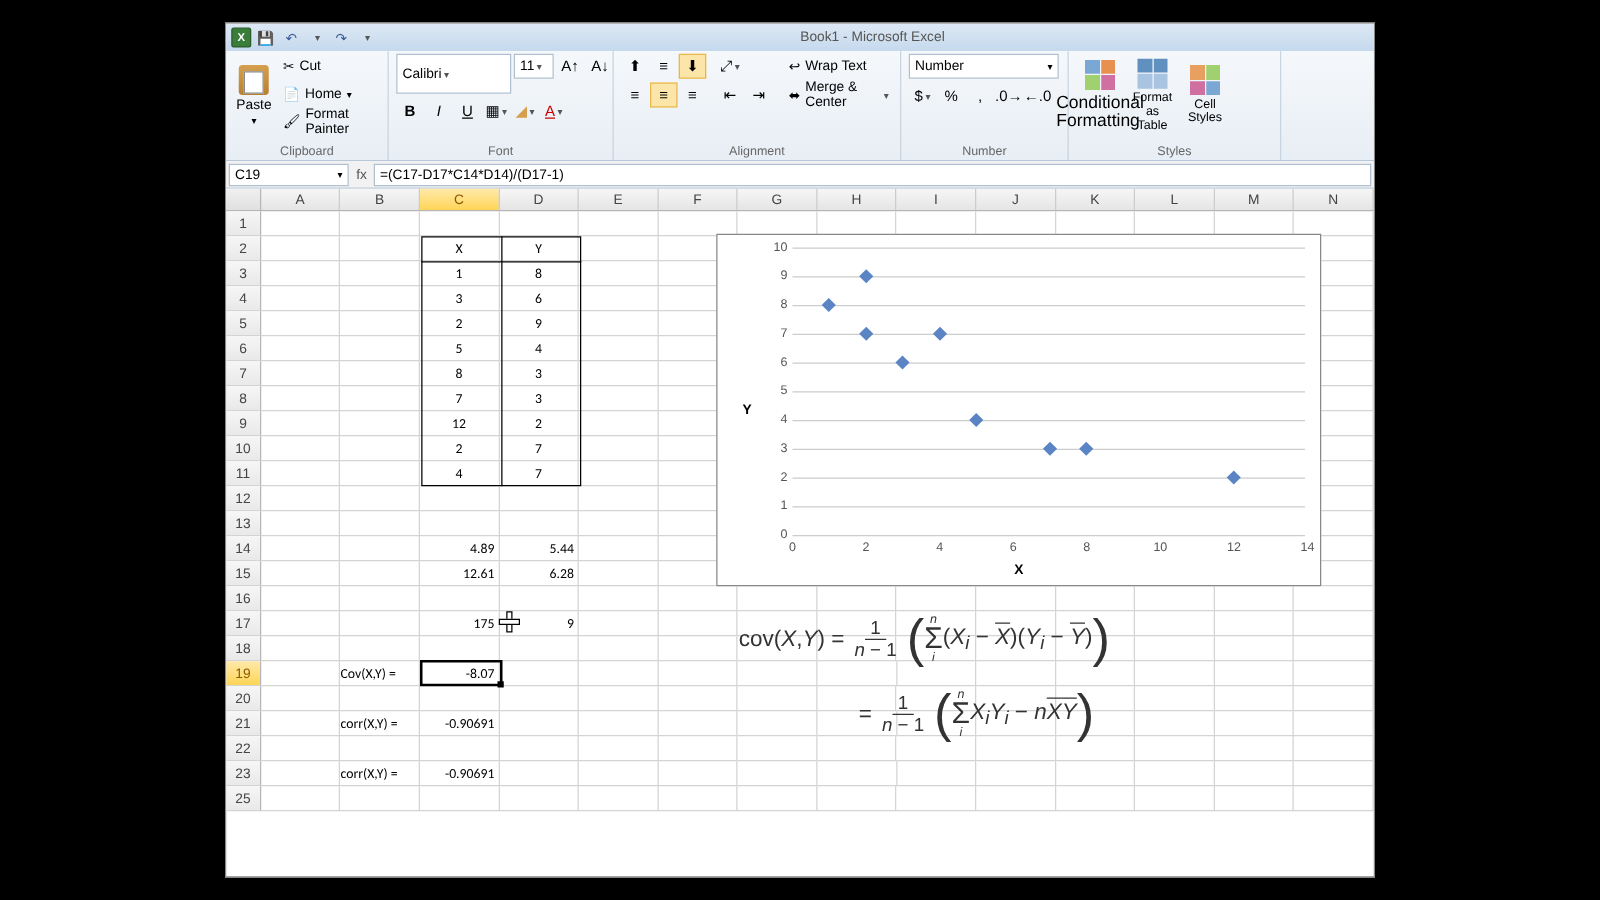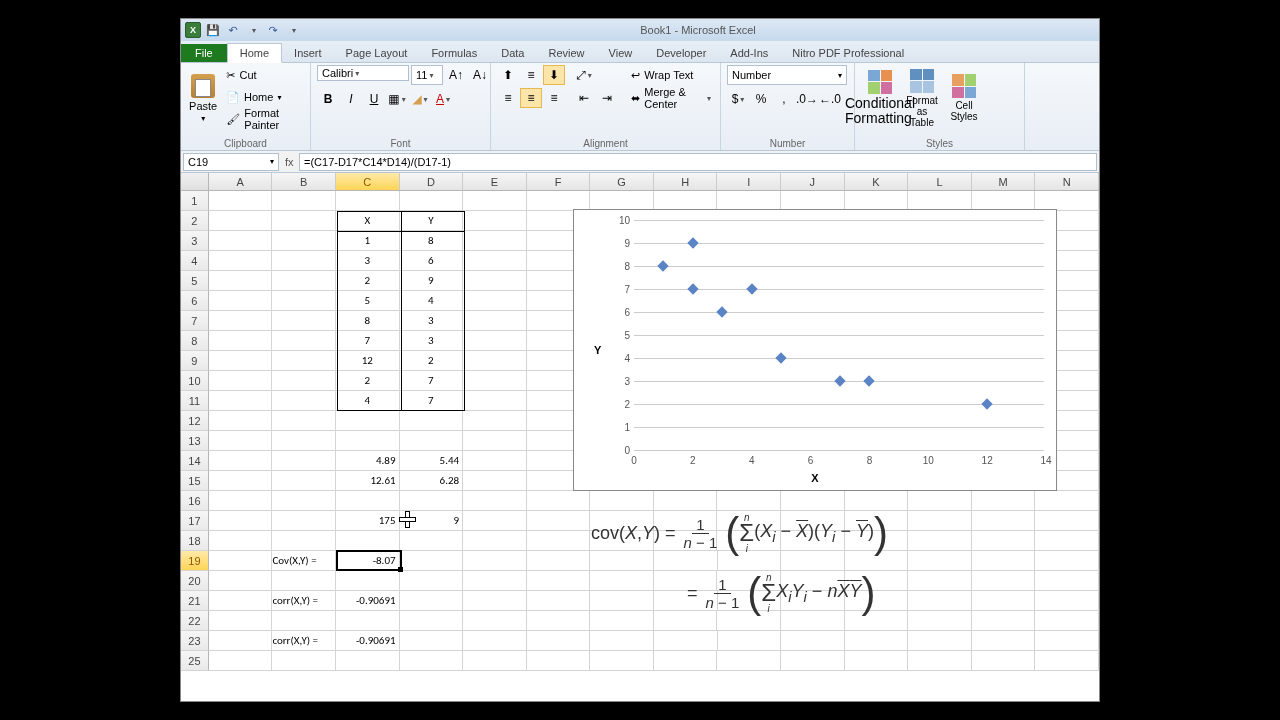--- a/index.html
+++ b/index.html
@@ -22,21 +22,21 @@
 
 .ribbon { height: 88px; background: linear-gradient(#f5f8fb, #e8eef5); display: flex; border-bottom: 1px solid #b8c8d8; font-size: 11px; }
 .rgroup { border-right: 1px solid #c8d4e0; padding: 2px 6px; display: flex; flex-direction: column; position: relative; }
 .rgroup-label { position: absolute; bottom: 1px; left: 0; right: 0; text-align: center; font-size: 10px; color: #666; }
 .rgroup-body { flex: 1; display: flex; align-items: flex-start; gap: 4px; }
 .rcol { display: flex; flex-direction: column; gap: 2px; }
 .rbtn-lg { width: 38px; height: 66px; display: flex; flex-direction: column; align-items: center; justify-content: center; gap: 2px; cursor: pointer; padding: 2px; }
 .rbtn-lg .ico { width: 24px; height: 24px; }
 .rbtn-sm { height: 20px; display: flex; align-items: center; gap: 4px; cursor: pointer; padding: 0 3px; font-size: 11px; }
 .font-sel { display: flex; gap: 2px; }
-.font-name { width: 92px; height: 16px; border: 1px solid #b0c0d0; background: #fff; font-size: 11px; padding: 0 4px; display: flex; align-items: center; }
+.font-name { width: 92px; height: 32px; border: 1px solid #b0c0d0; background: #fff; font-size: 11px; padding: 0 4px; display: flex; align-items: center; }
 .font-size { width: 32px; height: 20px; border: 1px solid #b0c0d0; background: #fff; font-size: 11px; padding: 0 4px; display: flex; align-items: center; }
 .toolbtn { width: 22px; height: 20px; border: 1px solid transparent; display: flex; align-items: center; justify-content: center; font-size: 12px; cursor: pointer; }
 .toolbtn.sel { background: #fce5a8; border: 1px solid #e8b850; }
 .tool-row { display: flex; gap: 1px; }
 .num-fmt { width: 120px; height: 20px; border: 1px solid #b0c0d0; background: #fff; font-size: 11px; padding: 0 4px; display: flex; align-items: center; justify-content: space-between; }
 .drop::after { content: '▾'; font-size: 8px; color: #555; margin-left: 2px; }
 
 
 .fbar { height: 22px; background: #f2f2f2; display: flex; align-items: center; border-bottom: 1px solid #b8c8d8; font-size: 11px; }
 .namebox { width: 96px; height: 18px; border: 1px solid #b0c0d0; background: #fff; margin: 0 2px; display: flex; align-items: center; padding: 0 4px; justify-content: space-between; }
@@ -115,33 +115,20 @@
       <div class="qat-icon">X</div>
       <div class="qat-btn">💾</div>
       <div class="qat-btn">↶</div>
       <div class="qat-btn drop"></div>
       <div class="qat-btn">↷</div>
       <div class="qat-btn drop"></div>
     </div>
     <div class="title">Book1 - Microsoft Excel</div>
   </div>
 
-  <div class="ribbon-tabs">
-    <div class="ribbon-tab file">File</div>
-    <div class="ribbon-tab active">Home</div>
-    <div class="ribbon-tab">Insert</div>
-    <div class="ribbon-tab">Page Layout</div>
-    <div class="ribbon-tab">Formulas</div>
-    <div class="ribbon-tab">Data</div>
-    <div class="ribbon-tab">Review</div>
-    <div class="ribbon-tab">View</div>
-    <div class="ribbon-tab">Developer</div>
-    <div class="ribbon-tab">Add-Ins</div>
-    <div class="ribbon-tab">Nitro PDF Professional</div>
-  </div>
 
   <div class="ribbon">
     <div class="rgroup" style="width:130px">
       <div class="rgroup-body">
         <div class="rbtn-lg">
           <div class="glyph-paste ico"></div>
           <span>Paste</span>
           <span style="font-size:8px">▾</span>
         </div>
         <div class="rcol">

